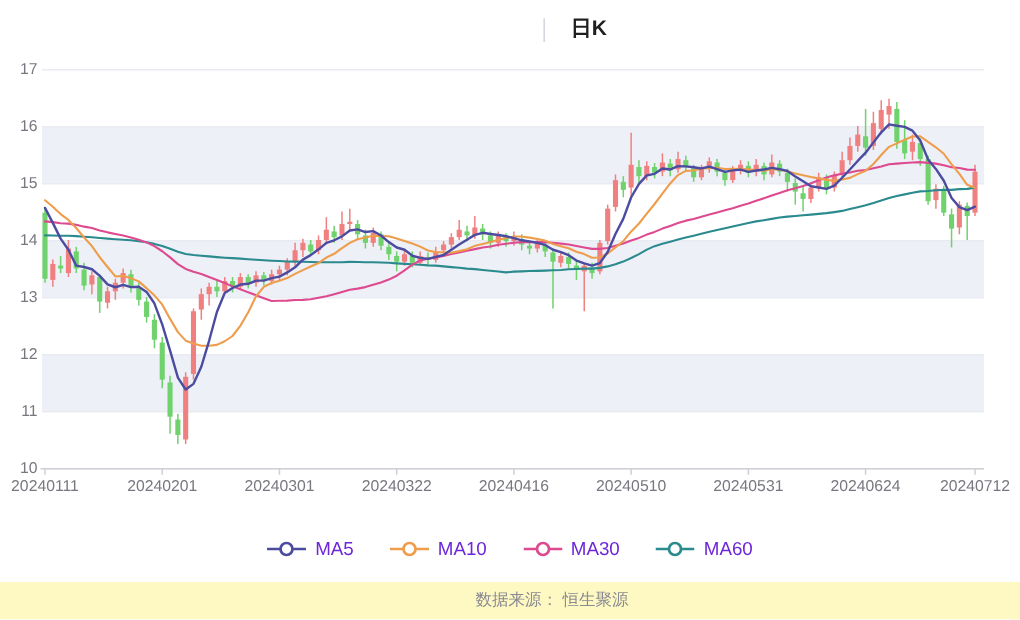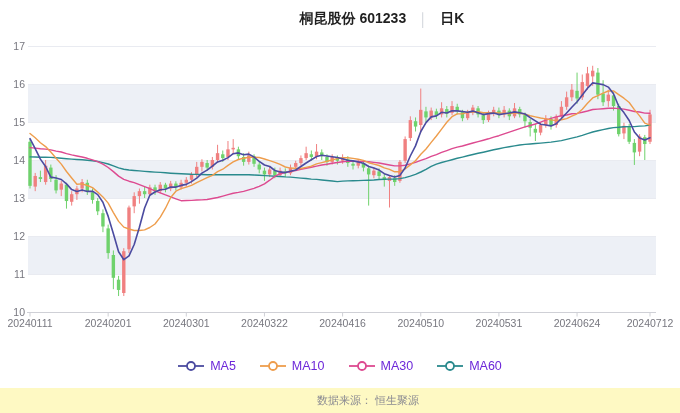--- a/index.html
+++ b/index.html
@@ -24,21 +24,20 @@
   .footer{
     position:absolute;left:0;bottom:0;width:100%;height:25px;
     background:#fef9c3;text-align:center;line-height:25px;
     font-size:11px;color:#8a8a92;padding-left:28px;
   }
 </style>
 </head>
 <body>
 
 <div class="titlebar">
-  <span>桐昆股份 601233</span>
   <span class="sep">│</span>
   <span>日K</span>
 </div>
 
 <svg id="chart" width="680" height="352">
     <g>
       <rect x="28" y="84" width="628" height="38" fill="#edf0f6"></rect>
       <rect x="28" y="160" width="628" height="38" fill="#edf0f6"></rect>
       <rect x="28" y="236" width="628" height="38" fill="#edf0f6"></rect>
     </g>

